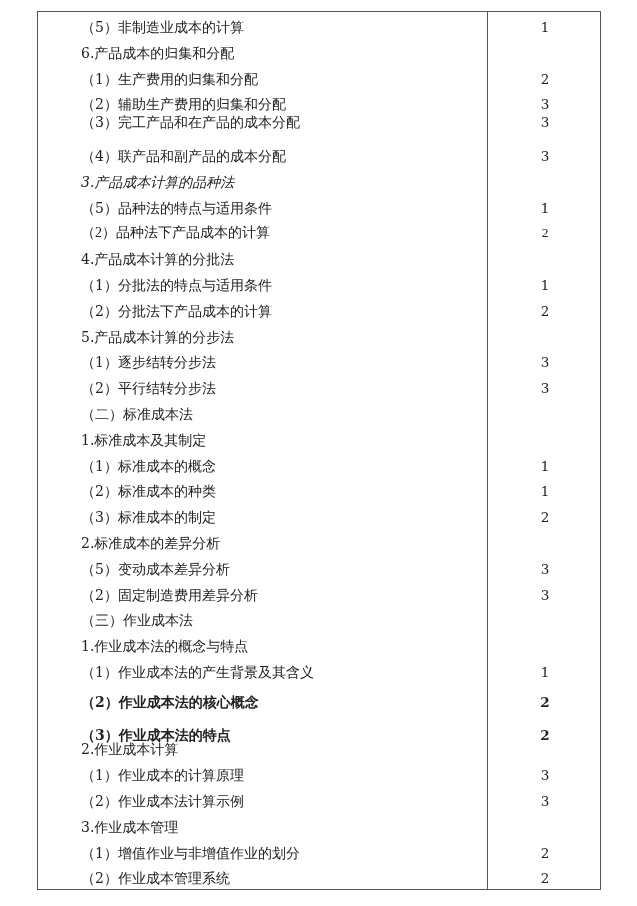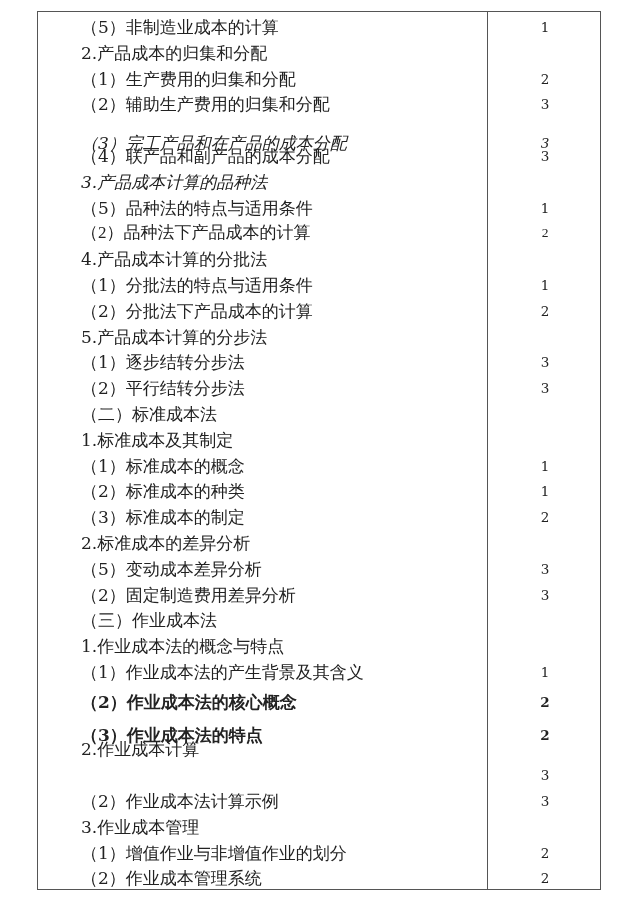--- a/index.html
+++ b/index.html
@@ -1,44 +1,44 @@
 <!DOCTYPE html>
 <html><head>
 <meta charset="utf-8">
 <style>
   html,body{margin:0;padding:0;background:#fff;}
   body{width:637px;height:906px;position:relative;overflow:hidden;font-family:"DejaVu Serif","Liberation Serif",serif;color:#222;}
   .tbl{position:absolute;left:37px;top:11px;width:564px;height:879px;border:1px solid #555;box-sizing:border-box;}
   .divider{position:absolute;left:449px;top:0;bottom:0;width:1px;background:#555;}
   .row{position:absolute;left:0;width:100%;height:26px;}
-  .txt{position:absolute;left:43px;top:0;font-size:17px;line-height:26px;white-space:nowrap;}
+  .txt{position:absolute;left:43px;top:0;font-size:14px;line-height:26px;white-space:nowrap;}
   .val{position:absolute;left:450px;width:114px;top:0;text-align:center;font-size:13.5px;line-height:26px;}
 </style>
 </head>
 <body>
 
 <div class="tbl" id="tbl">
   <div class="divider"></div>
 <div class="row" style="top: 2px;">
       <span class="txt">（5）非制造业成本的计算</span>
       <span class="val">1</span>
     </div>
     <div class="row" style="top: 27.8px;">
-      <span class="txt">2.产品成本的归集和分配</span>
+      <span class="txt">6.产品成本的归集和分配</span>
       <span class="val"></span>
     </div>
     <div class="row" style="top: 53.6px;">
       <span class="txt">（1）生产费用的归集和分配</span>
       <span class="val">2</span>
     </div>
     <div class="row" style="top: 79.4px;">
       <span class="txt">（2）辅助生产费用的归集和分配</span>
       <span class="val">3</span>
     </div>
-    <div class="row" style="top: 118px; font-style: italic;">
+    <div class="row" style="top: 97px;">
       <span class="txt">（3）完工产品和在产品的成本分配</span>
       <span class="val">3</span>
     </div>
     <div class="row" style="top: 131px;">
       <span class="txt">（4）联产品和副产品的成本分配</span>
       <span class="val">3</span>
     </div>
     <div class="row" style="top: 156.8px; font-style: italic;">
       <span class="txt">3.产品成本计算的品种法</span>
       <span class="val"></span>
@@ -125,20 +125,21 @@
     </div>
     <div class="row" style="top: 710px; font-weight: bold;">
       <span class="txt">（3）作业成本法的特点</span>
       <span class="val">2</span>
     </div>
     <div class="row" style="top: 724.4px; text-align: center;">
       <span class="txt">2.作业成本计算</span>
       <span class="val"></span>
     </div>
     <div class="row" style="top: 750.2px;">
+      <span class="txt">（1）作业成本的计算原理</span>
       <span class="val">3</span>
     </div>
     <div class="row" style="top: 776px;">
       <span class="txt">（2）作业成本法计算示例</span>
       <span class="val">3</span>
     </div>
     <div class="row" style="top: 801.8px;">
       <span class="txt">3.作业成本管理</span>
       <span class="val"></span>
     </div>

